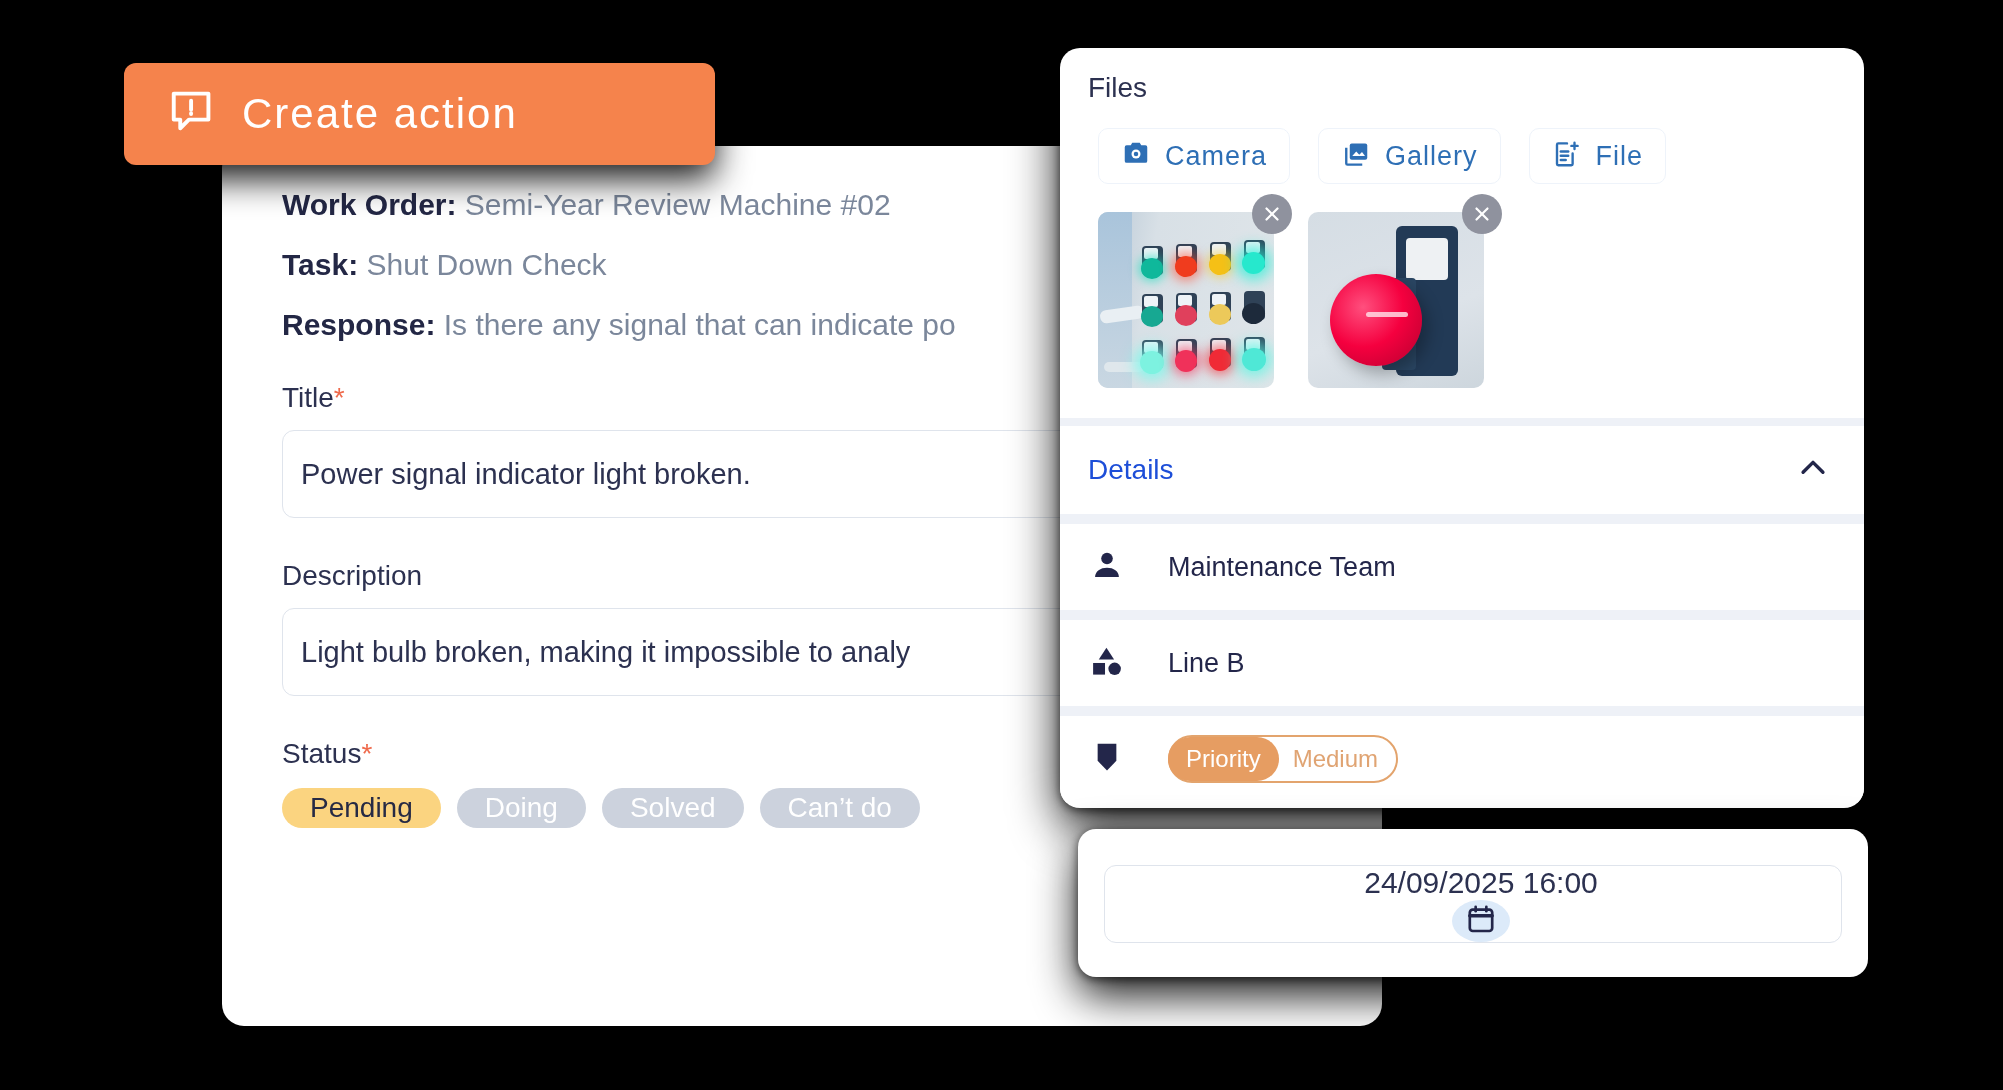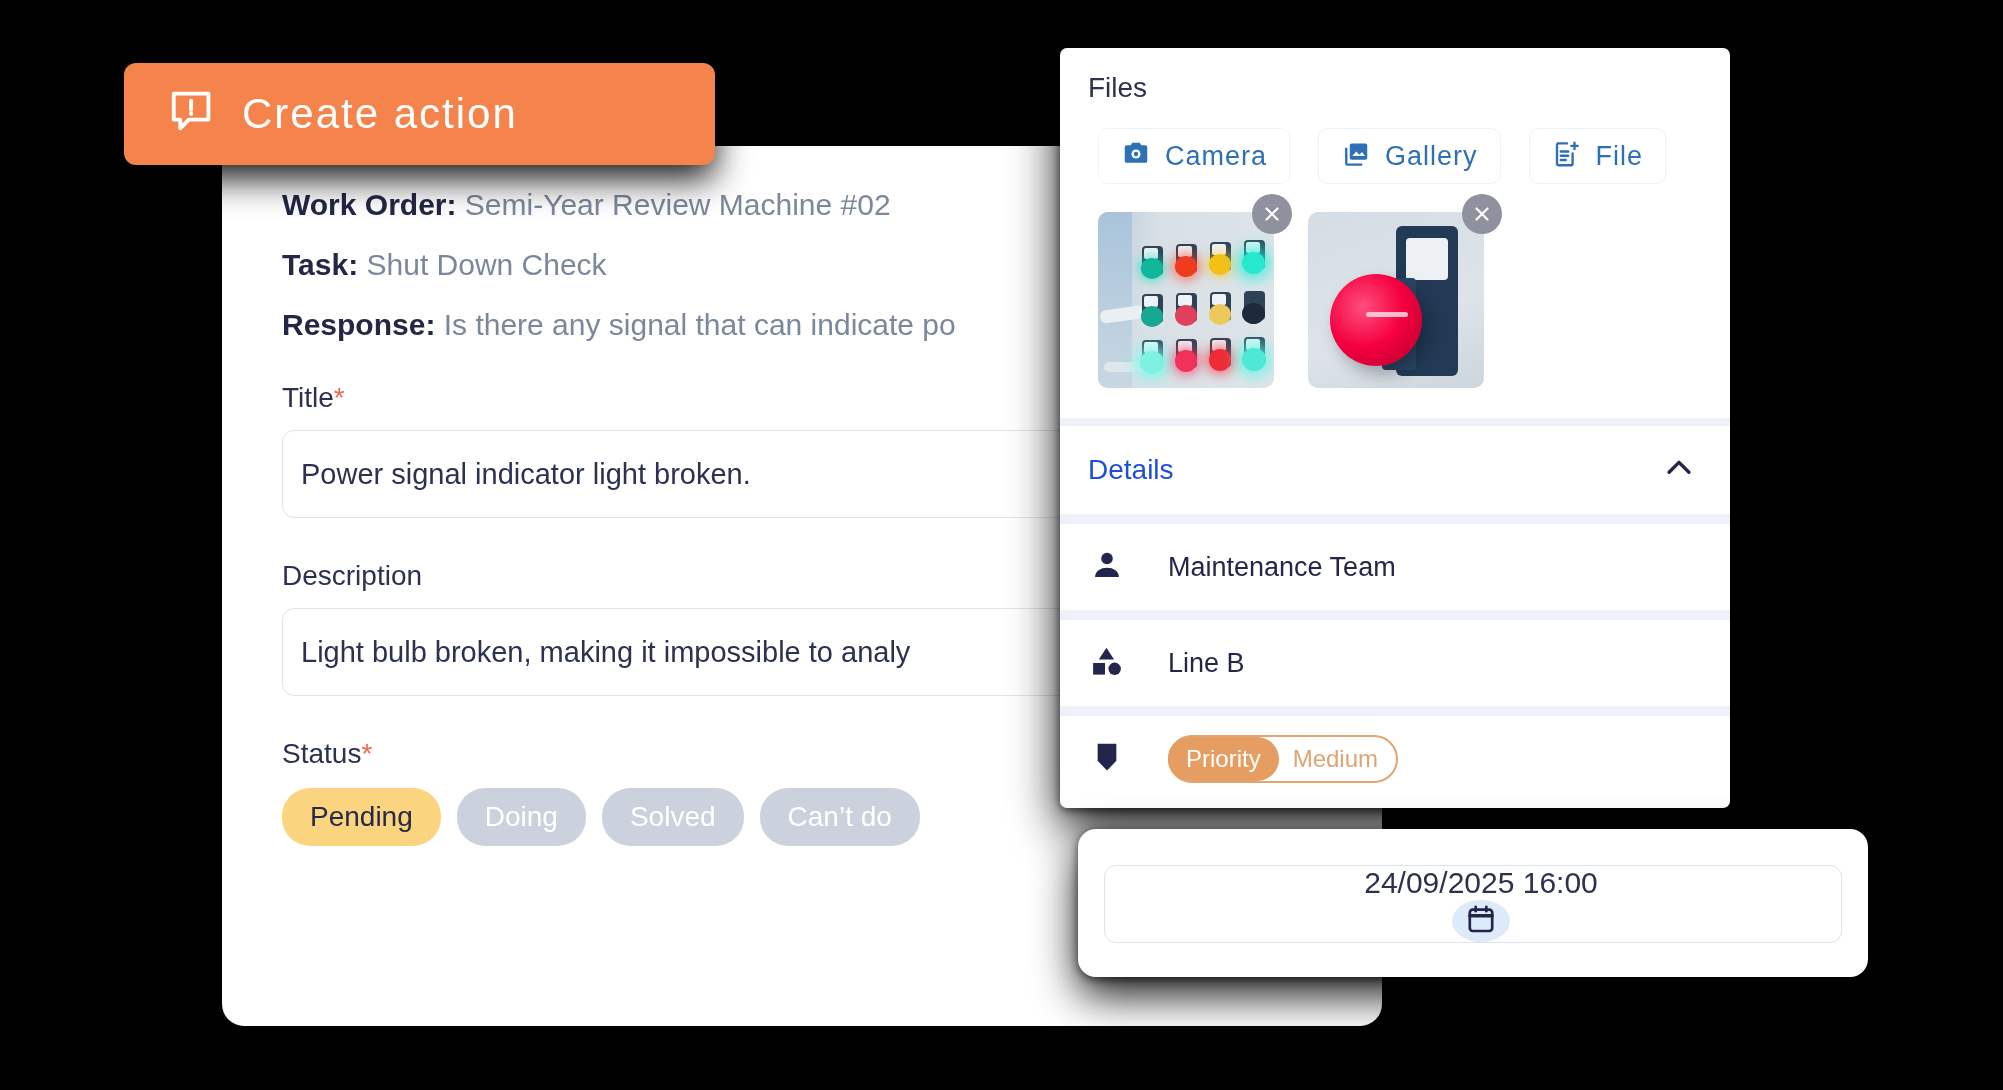--- a/index.html
+++ b/index.html
@@ -49,21 +49,21 @@
     padding-left:18px;
     margin-right:60px;
     box-sizing:border-box;
   }
   .textbox .val{
     font-size:29px;color:#2c3150;white-space:nowrap;overflow:hidden;
   }
 
   .status-row{display:flex;gap:16px;margin-top:18px;}
   .pill{
-    height:58px;border-radius:28px;
+    height:40px;border-radius:28px;
     display:flex;align-items:center;justify-content:center;
     padding:0 28px;
     font-size:28px;
     white-space:nowrap;
   }
   .pill.active{background:#fbd480;color:#262a44;}
   .pill.idle{background:#ccd2dd;color:#ffffff;}
 
   
   #create-action{
@@ -80,23 +80,23 @@
   }
   #create-action .ca-label{
     color:#fff;font-size:42px;letter-spacing:2px;margin-left:26px;
     white-space:nowrap;
   }
 
   
   #files-panel{
     position:absolute;
     left:1060px; top:48px;
-    width:670px; height:760px;
+    width:804px; height:760px;
     background:#ffffff;
-    border-radius:7px;
+    border-radius:20px;
     box-shadow:0 18px 48px rgba(0,0,0,.95), 0 2px 10px rgba(0,0,0,.6);
     z-index:8;
     overflow:hidden;
   }
   .panel-title{
     font-size:28px;color:#2c3150;
     padding:24px 0 0 28px;
   }
   .file-btns{display:flex;gap:28px;padding:24px 0 0 38px;}
   .file-btn{

